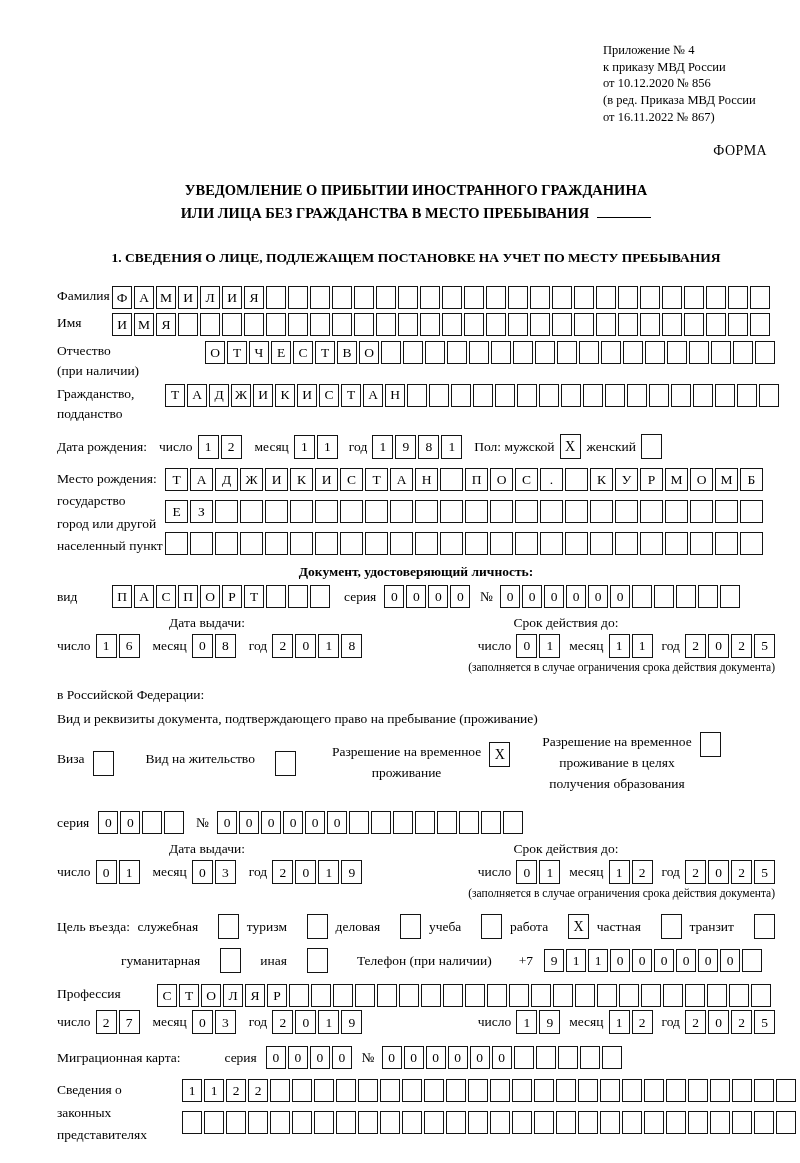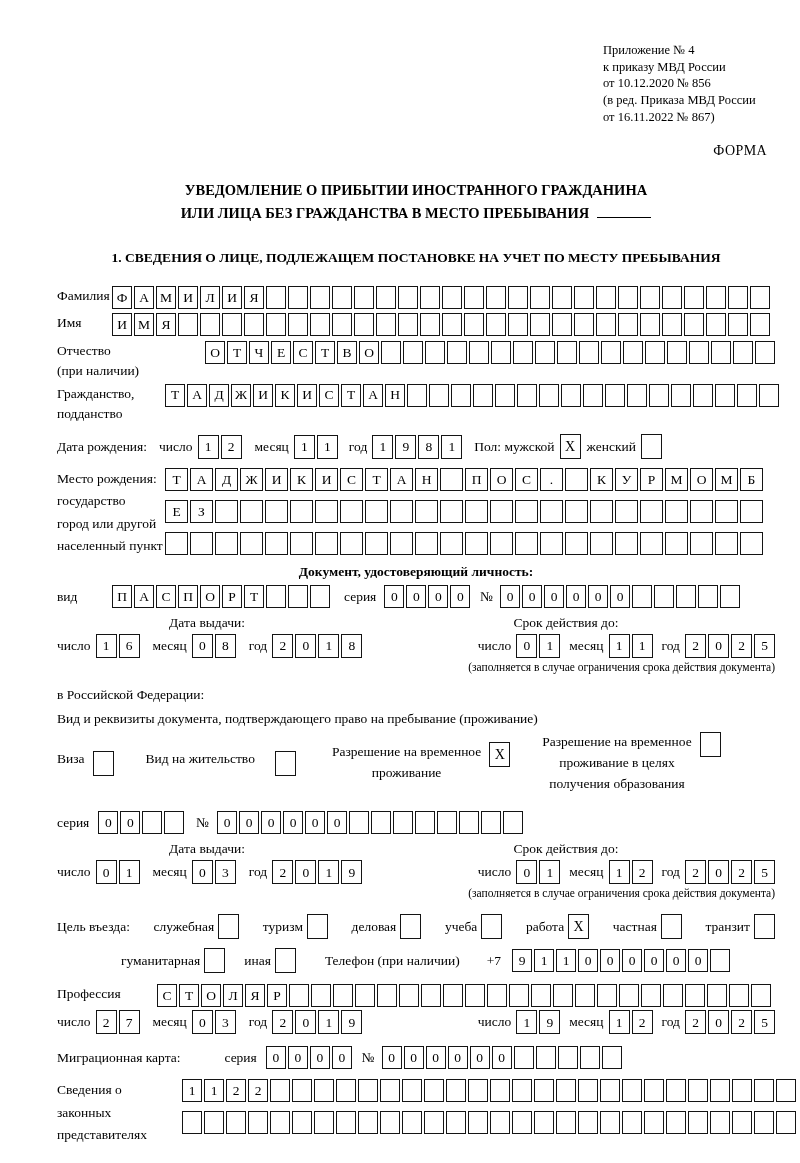--- a/index.html
+++ b/index.html
@@ -38,21 +38,21 @@
   .df .cbox{width:21px;height:24px;border-width:1.6px}
   .dnote{font-size:11.5px;text-align:right;margin-top:3px}
   
   .para{font-size:13.5px;line-height:1.8;margin-top:10px}
   
   .resrow{display:flex;align-items:center;margin-top:0;font-size:13.5px;gap:22px}
   .resrow .item{display:flex;align-items:flex-start;gap:8px}
   .cl{text-align:center;line-height:1.55}
   
   .goal{display:flex;align-items:center;justify-content:space-between;margin-top:15px;font-size:13.5px}
-  .pair{display:flex;align-items:center;gap:4px}
+  .pair{display:flex;align-items:center;gap:20px}
   .goal2{display:flex;align-items:center;margin-top:9px;font-size:13.5px;padding-left:64px;gap:11px}
   .center{text-align:center;font-weight:700;font-size:13.5px;margin-top:7px}
 </style>
 </head>
 <body>
 
 <div class="page">
 
   <div class="hdr">
     <div>Приложение № 4</div>

